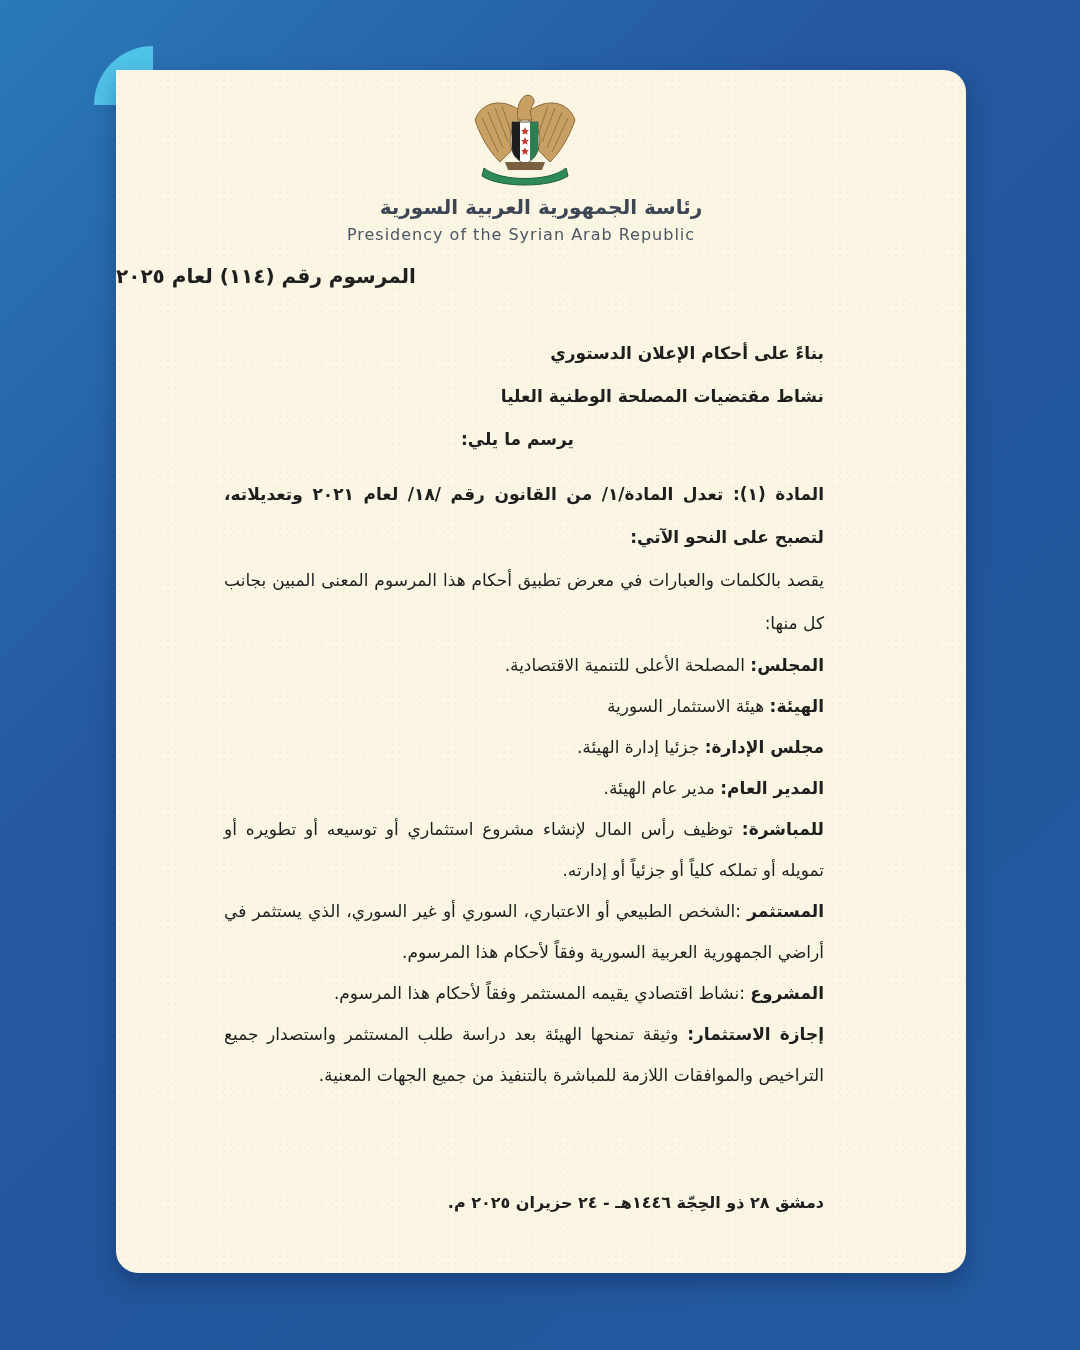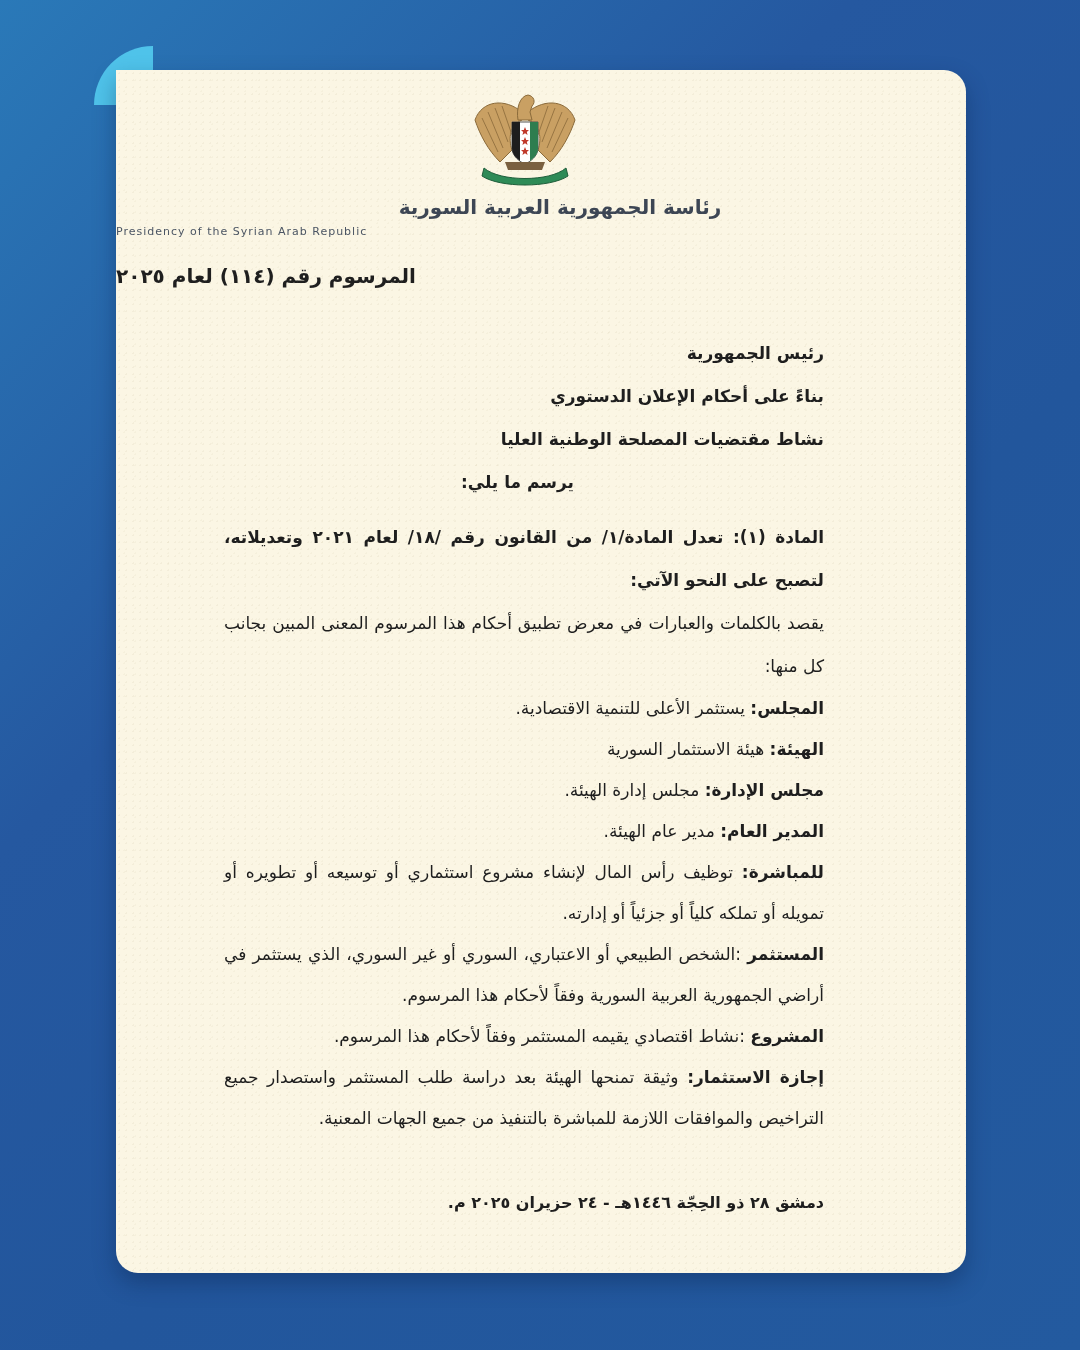--- a/index.html
+++ b/index.html
@@ -50,28 +50,28 @@
       position: absolute;
       left: 0;
       width: 850px;
       top: 125px;
       text-align: center;
       direction: rtl;
       font-size: 20px;
       font-weight: bold;
       color: #3d4654;
       font-family: "DejaVu Sans", sans-serif;
-      margin-left: 19px;
     }
     .org-en {
       position: absolute;
       left: 0;
       width: 810px;
       top: 155px;
-      font-size: 11px;
+      text-align: center;
+      font-size: 16px;
       letter-spacing: 1px;
       color: #4b5563;
       font-family: "DejaVu Sans", sans-serif;
     }
     .decree-title {
       position: absolute;
       left: 0;
       width: 850px;
       top: 194px;
       text-align: left;
@@ -170,36 +170,35 @@
     <path d="M35 72 L75 72 L72 80 L38 80 Z" fill="#7a6040"></path>
 
     <path d="M14 78 C30 92 80 92 96 78 L98 86 C80 98 30 98 12 86 Z" fill="#2e8b57" stroke="#1f5e3b" stroke-width="1"></path>
   </svg>
 
   <div class="org-ar">رئاسة الجمهورية العربية السورية</div>
   <div class="org-en">Presidency of the Syrian Arab Republic</div>
   <div class="decree-title">المرسوم رقم (١١٤) لعام ٢٠٢٥</div>
 
   <div class="body-text">
-    <div class="preamble-line">رئيس الجمهورية</div>
     <div class="preamble-line">بناءً على أحكام الإعلان الدستوري</div>
     <div class="preamble-line">نشاط مقتضيات المصلحة الوطنية العليا</div>
     <div class="rasama">يرسم ما يلي:</div>
 
     <div class="article">المادة (١): تعدل المادة/١/ من القانون رقم /١٨/ لعام ٢٠٢١ وتعديلاته، لتصبح على النحو الآتي:</div>
     <div class="para">يقصد بالكلمات والعبارات في معرض تطبيق أحكام هذا المرسوم المعنى المبين بجانب كل منها:</div>
 
     <div class="def">
-      <span class="term">المجلس:</span><span> يستثمر الأعلى للتنمية الاقتصادية.</span>
+      <span class="term">المجلس:</span><span> المصلحة الأعلى للتنمية الاقتصادية.</span>
     </div>
     <div class="def">
       <span class="term">الهيئة:</span><span> هيئة الاستثمار السورية</span>
     </div>
     <div class="def">
-      <span class="term">مجلس الإدارة:</span><span> مجلس إدارة الهيئة.</span>
+      <span class="term">مجلس الإدارة:</span><span> جزئيا إدارة الهيئة.</span>
     </div>
     <div class="def">
       <span class="term">المدير العام:</span><span> مدير عام الهيئة.</span>
     </div>
     <div class="def">
       <span class="term">للمباشرة:</span><span> توظيف رأس المال لإنشاء مشروع استثماري أو توسيعه أو تطويره أو تمويله أو تملكه كلياً أو جزئياً أو إدارته.</span>
     </div>
     <div class="def">
       <span class="term">المستثمر</span><span> :الشخص الطبيعي أو الاعتباري، السوري أو غير السوري، الذي يستثمر في أراضي الجمهورية العربية السورية وفقاً لأحكام هذا المرسوم.</span>
     </div>

